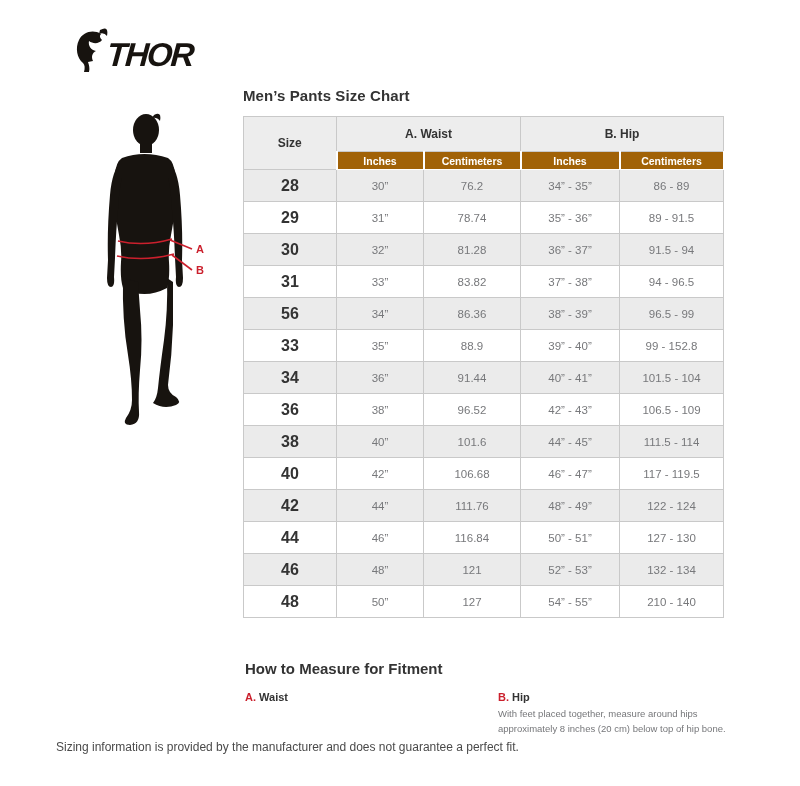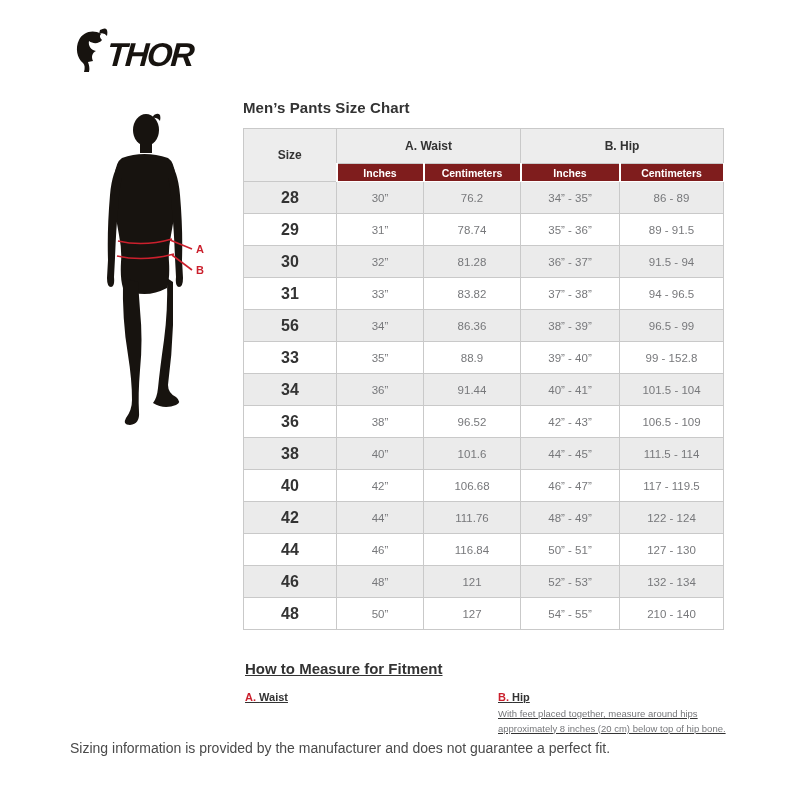--- a/index.html
+++ b/index.html
@@ -15,21 +15,21 @@
   
   .logo { position:absolute; left:73px; top:27px; }
 
   
   .figure { position:absolute; left:98px; top:110px; }
 
   
   .chart-area { position:absolute; left:243px; top:87px; width:482px; }
   .chart-title {
     font-size:15px; font-weight:bold; color:#333;
-    margin-bottom:12px; letter-spacing:0.1px;margin-top:12px;
+    margin-bottom:12px; letter-spacing:0.1px;
   }
   table.size-table {
     width:480px;
     border-collapse:collapse;
     table-layout:fixed;
   }
   .size-table th, .size-table td {
     border:1px solid #c9c9c9;
     text-align:center;
     vertical-align:middle;
@@ -37,57 +37,57 @@
   .size-table thead th.group {
     background:#ededed;
     font-size:12px; font-weight:bold; color:#333;
     height:35px;
   }
   .size-table thead th.size-head {
     background:#ededed;
     font-size:12px; font-weight:bold; color:#333;margin-left:40px;
   }
   .size-table thead tr.sub th {
-    background:#7f1d1d;
+    background:#a16207;
     color:#ffffff;
     font-size:10.5px; font-weight:bold;
     height:18px;
     border-left:2px solid #ffffff;
     border-right:2px solid #ffffff;
     border-top:1px solid #ffffff;
     border-bottom:1px solid #ffffff;
   }
   .size-table tbody td {
     height:32px;
     font-size:11.5px;
     color:#77787b;
   }
   .size-table tbody td.size-col {
     font-weight:bold; color:#333; font-size:16px;
   }
   .size-table tbody tr:nth-child(odd) td { background:#ebebeb; }
   .size-table tbody tr:nth-child(even) td { background:#ffffff; }
 
   
-  .measure { position:absolute; left:245px; top:660px; width:505px;text-decoration:underline; }
+  .measure { position:absolute; left:245px; top:660px; width:505px; }
   .measure-title {
     font-size:15px; font-weight:bold; color:#333;
     margin-bottom:14px;
   }
   .measure-cols { display:flex; }
   .measure-item { width:225px; }
   .measure-item + .measure-item { margin-left:28px; width:252px; }
   .measure-item h3 { font-size:11px; font-weight:bold; color:#333; margin-bottom:4px; }
   .measure-item h3 .letter { color:#cb202d; }
   .measure-item p { font-size:9.5px; line-height:1.55; color:#76777a; }
 
   
   .disclaimer {
-    position:absolute; left:70px; top:738px;
-    font-size:14px; line-height:1.55; color:#4a4a4a;
+    position:absolute; left:56px; top:738px;
+    font-size:12px; line-height:1.55; color:#4a4a4a;
   }
 </style>
 </head>
 <body>
 
 <div class="logo">
   <svg width="132" height="50" viewBox="0 0 132 50">
     <g fill="#17130f">
 
       <path d="M28,7

